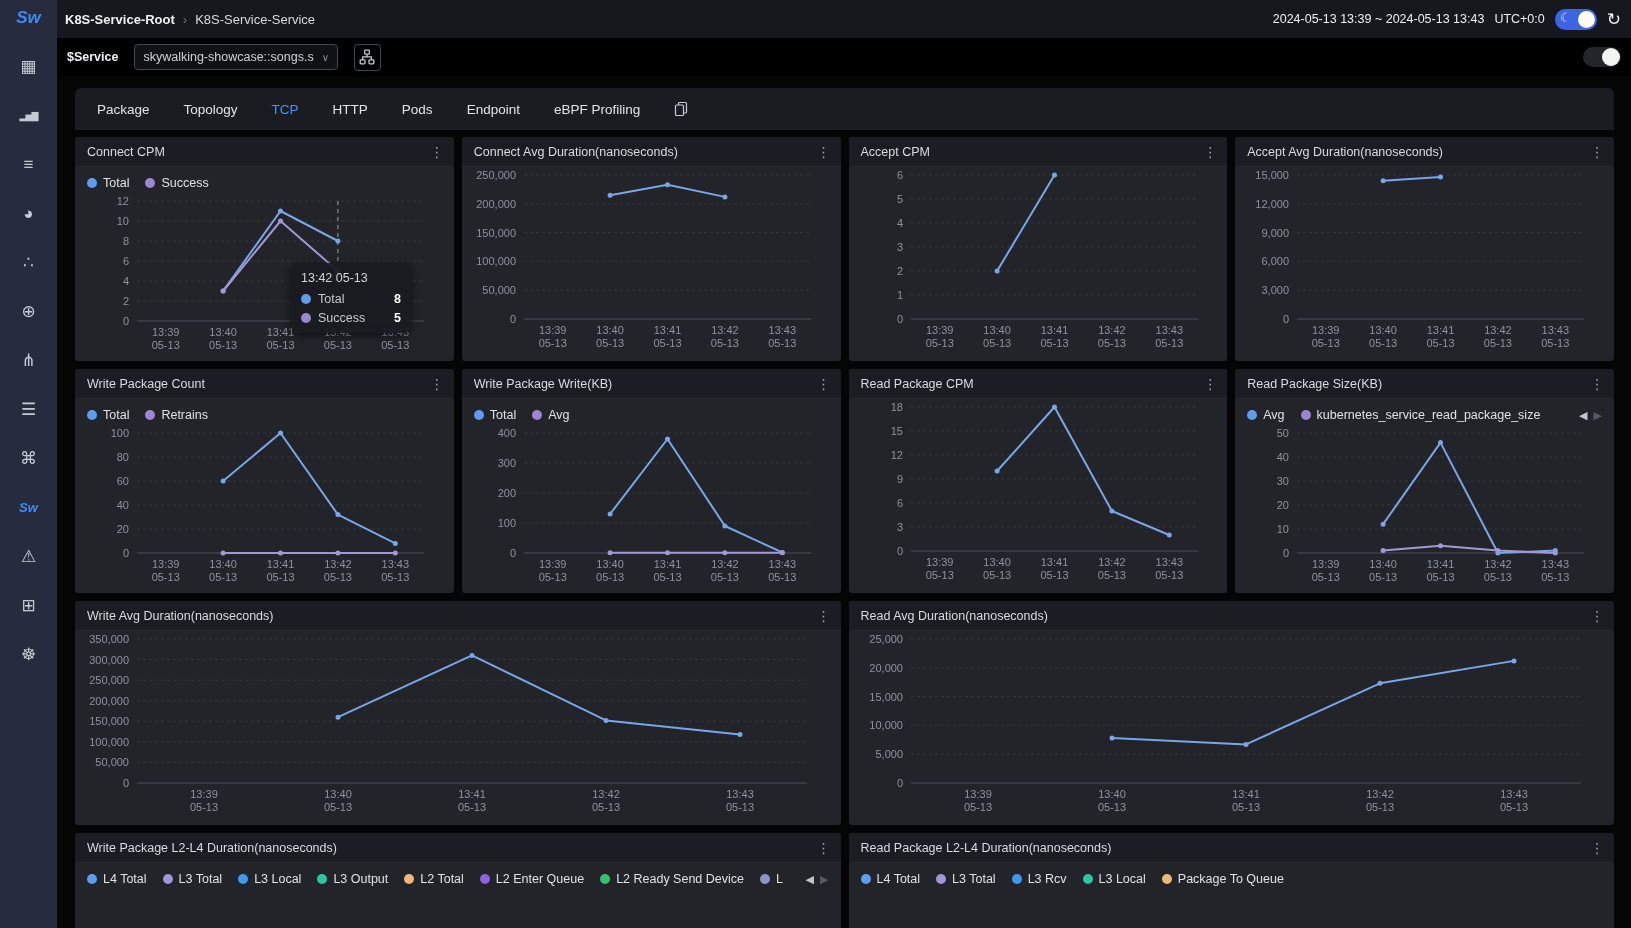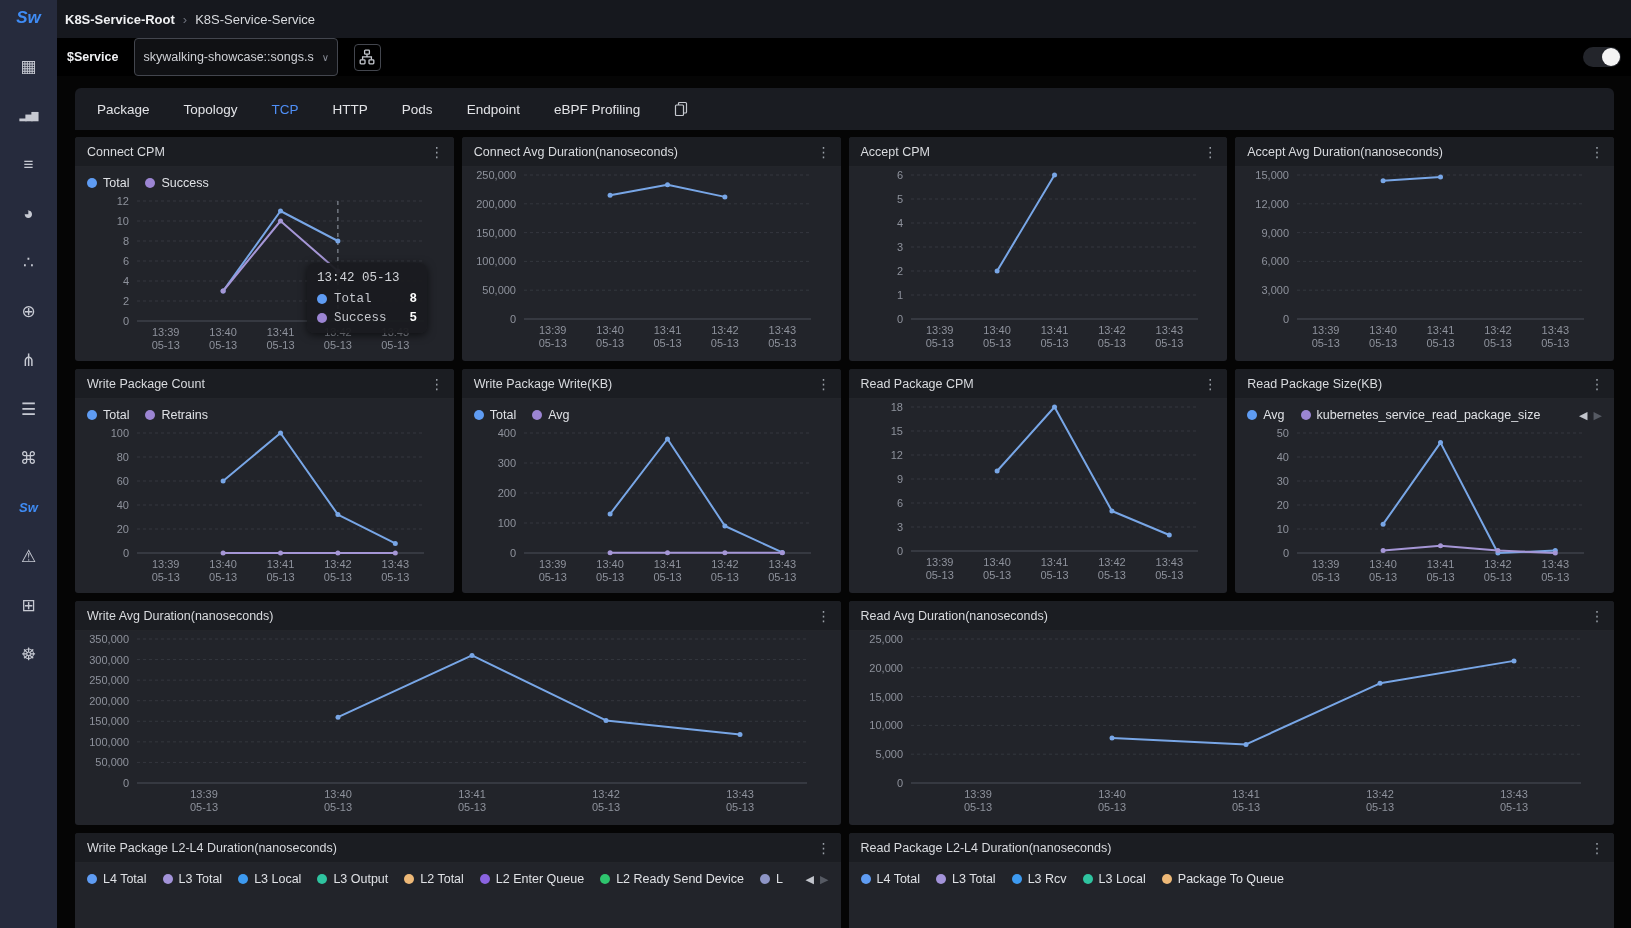--- a/index.html
+++ b/index.html
@@ -22,21 +22,21 @@
   .crumb-sep { color:#6d717c; font-size:13px; }
   .crumb { color:#d8dade; cursor:pointer; }
   .header-right { display:flex; align-items:center; gap:10px; font-size:12.5px; color:#eceef2; }
   .toggle-blue { width:42px; height:21px; background:#3a66e6; border-radius:11px; position:relative; display:inline-block; cursor:pointer; }
   .toggle-blue .moon { position:absolute; left:5px; top:1px; font-size:13px; color:#cfe0ff; }
   .toggle-blue .knob { position:absolute; right:2px; top:2px; width:17px; height:17px; background:#fdfdf4; border-radius:50%; }
   .refresh { font-size:17px; color:#f2f3f5; cursor:pointer; line-height:1; }
 
   .var-row { height:38px; background:#000; display:flex; align-items:center; gap:16px; padding:0 8px 0 10px; }
   .var-label { font-weight:bold; font-size:12.5px; color:#f0f1f3; }
-  .select { min-width:190px; height:38px; background:#101114; border:1px solid #43464e; border-radius:4px; display:flex; align-items:center; justify-content:space-between; padding:0 8px; font-size:12.5px; color:#cfd1d6; cursor:pointer; }
+  .select { min-width:190px; height:26px; background:#101114; border:1px solid #43464e; border-radius:4px; display:flex; align-items:center; justify-content:space-between; padding:0 8px; font-size:12.5px; color:#cfd1d6; cursor:pointer; }
   .select .chev { color:#8a8e98; font-size:10px; margin-left:8px; }
   .icon-btn { width:27px; height:27px; background:transparent; border:1px solid #43464e; border-radius:4px; display:flex; align-items:center; justify-content:center; cursor:pointer; }
   .var-spacer { flex:1; }
   .mini-toggle { width:38px; height:20px; border-radius:10px; background:#23252b; position:relative; display:inline-block; cursor:pointer; margin-right:2px; }
   .mini-toggle .knob2 { position:absolute; right:1px; top:1px; width:18px; height:18px; border-radius:50%; background:#f4f4f4; }
 
   .content { flex:1; padding:12px 17px 0 18px; background:#050505; overflow:hidden; }
   .tabsbar { height:42px; background:#1a1c22; border-radius:6px 6px 0 0; display:flex; align-items:center; gap:34px; padding:0 22px; }
   .tab { font-size:13.5px; color:#e2e3e7; cursor:pointer; }
   .tab.active { color:#4f8ff7; }
@@ -51,21 +51,21 @@
   .kebab { color:#9aa0a8; font-size:14px; cursor:pointer; line-height:1; }
   .card-body { position:relative; flex:1; padding:0 12px; }
   .legend { height:26px; display:flex; align-items:center; padding-top:6px; }
   .legend-items { display:flex; align-items:center; gap:16px; overflow:hidden; white-space:nowrap; flex:1; }
   .legend-item { display:inline-flex; align-items:center; gap:6px; font-size:12.5px; color:#dfe1e5; cursor:pointer; flex:0 0 auto; }
   .legend-dot { width:10px; height:10px; border-radius:50%; display:inline-block; }
   .lp { font-size:11px; margin-left:6px; cursor:pointer; flex:0 0 auto; }
   .lp-prev { color:#c2c5cc; }
   .lp-next { color:#565a63; }
 
-  .chart-tooltip { position:absolute; left:232px; top:96px; width:120px; background:rgba(26,27,32,0.95); border-radius:7px; padding:8px 10px; box-shadow:0 2px 8px rgba(0,0,0,0.6); z-index:5;font-family:Liberation Mono, monospace; }
+  .chart-tooltip { position:absolute; left:216px; top:96px; width:120px; background:rgba(26,27,32,0.95); border-radius:7px; padding:8px 10px; box-shadow:0 2px 8px rgba(0,0,0,0.6); z-index:5; }
   .chart-tooltip .tt-title { font-size:12.5px; color:#d2d4d9; margin-bottom:7px; }
   .tt-row { display:flex; align-items:center; gap:7px; font-size:12.5px; color:#c6c8ce; margin-top:5px; }
   .tt-row .tt-val { margin-left:auto; font-weight:bold; color:#fff; }
 </style>
 </head>
 <body>
 
 <aside class="sidebar">
   <div class="app-logo">Sw</div>
   <nav class="side-nav">
@@ -110,20 +110,29 @@
       </div>
     </nav>
 </aside>
 
 <div class="main">
   <header class="top-header">
     <div class="crumbs">
       <span class="crumb-strong">K8S-Service-Root</span>
       <span class="crumb-sep">›</span>
       <span class="crumb">K8S-Service-Service</span>
+    </div>
+    <div class="header-right">
+      <span>2024-05-13 13:39 ~ 2024-05-13 13:43</span>
+      <span>UTC+0:0</span>
+      <span class="toggle-blue">
+        <span class="moon">☾</span>
+        <span class="knob"></span>
+      </span>
+      <span class="refresh">↻</span>
     </div>
   </header>
 
   <div class="var-row">
     <span class="var-label">$Service</span>
     <div class="select">
       <span>skywalking-showcase::songs.s</span>
       <span class="chev">∨</span>
     </div>
     <button class="icon-btn">

